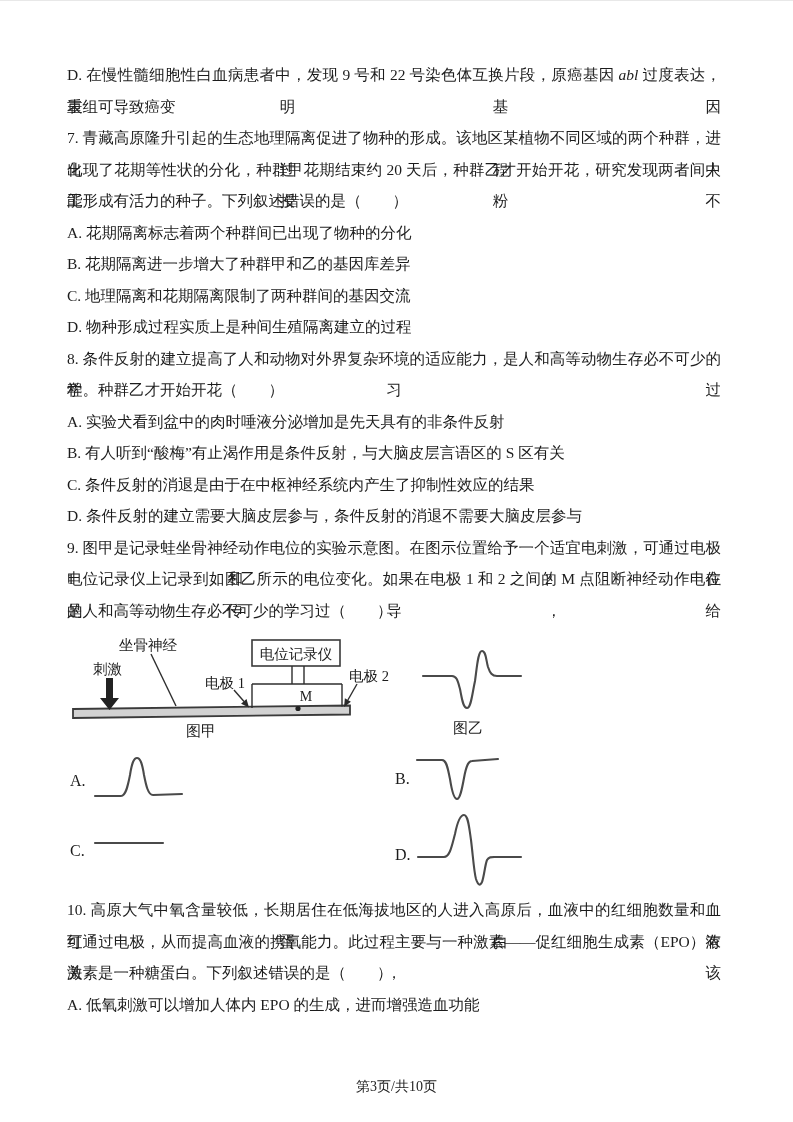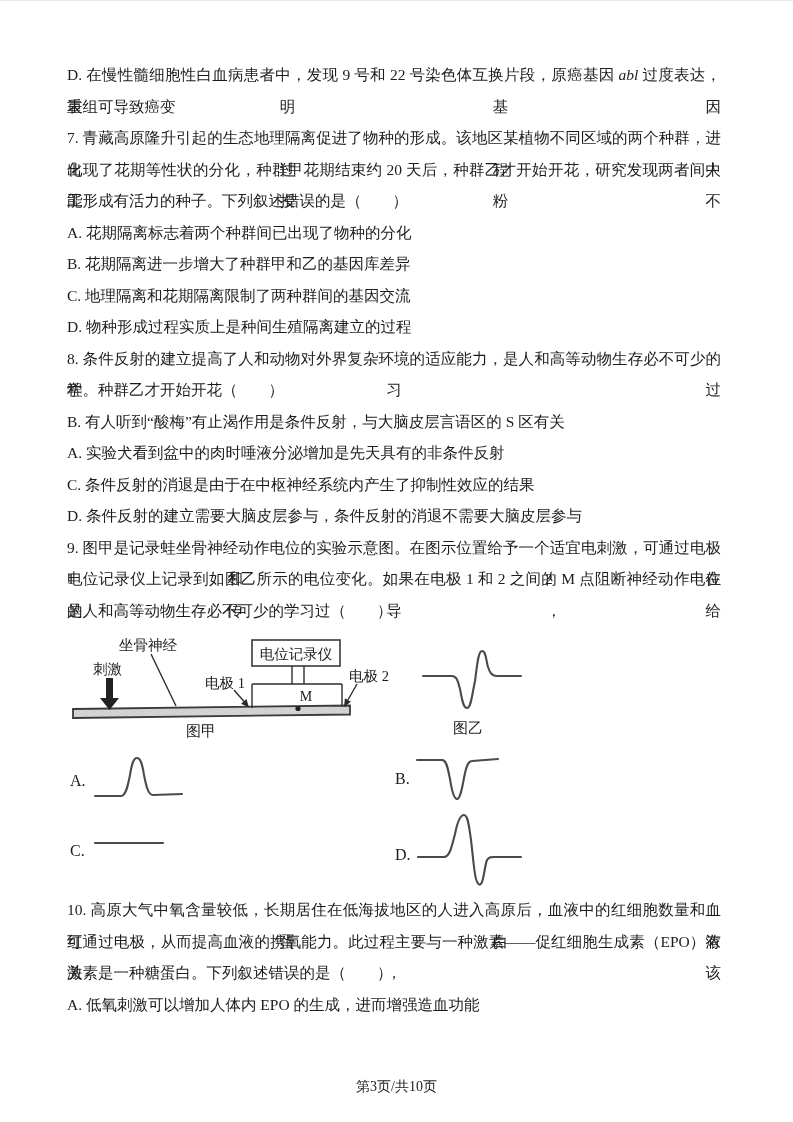--- a/index.html
+++ b/index.html
@@ -32,22 +32,22 @@
     <div class="line">重组可导致癌变</div>
     <div class="line full">7. 青藏高原隆升引起的生态地理隔离促进了物种的形成。该地区某植物不同区域的两个种群，进化过程中</div>
     <div class="line full">出现了花期等性状的分化，种群甲花期结束约 20 天后，种群乙才开始开花，研究发现两者间人工授粉不</div>
     <div class="line">能形成有活力的种子。下列叙述错误的是（　　）</div>
     <div class="line">A. 花期隔离标志着两个种群间已出现了物种的分化</div>
     <div class="line">B. 花期隔离进一步增大了种群甲和乙的基因库差异</div>
     <div class="line">C. 地理隔离和花期隔离限制了两种群间的基因交流</div>
     <div class="line">D. 物种形成过程实质上是种间生殖隔离建立的过程</div>
     <div class="line full">8. 条件反射的建立提高了人和动物对外界复杂环境的适应能力，是人和高等动物生存必不可少的学习过</div>
     <div class="line">程。种群乙才开始开花（　　）</div>
+    <div class="line">A. 实验犬看到盆中的肉时唾液分泌增加是先天具有的非条件反射</div>
     <div class="line">B. 有人听到“酸梅”有止渴作用是条件反射，与大脑皮层言语区的 S 区有关</div>
-    <div class="line">A. 实验犬看到盆中的肉时唾液分泌增加是先天具有的非条件反射</div>
     <div class="line">C. 条件反射的消退是由于在中枢神经系统内产生了抑制性效应的结果</div>
     <div class="line">D. 条件反射的建立需要大脑皮层参与，条件反射的消退不需要大脑皮层参与</div>
     <div class="line full">9. 图甲是记录蛙坐骨神经动作电位的实验示意图。在图示位置给予一个适宜电刺激，可通过电极 1 和 2 在</div>
     <div class="line full">电位记录仪上记录到如图乙所示的电位变化。如果在电极 1 和 2 之间的 M 点阻断神经动作电位的传导，给</div>
     <div class="line">是人和高等动物生存必不可少的学习过（　　）</div>
   </div>
 
   <svg class="figsvg" style="left:60px;top:632px" width="345" height="112" viewBox="0 0 345 112">
 
     <polygon points="13,76 290,72.5 290,81.5 13,85" fill="#d2d2d2" stroke="#3a3a3a" stroke-width="1.8"></polygon>

